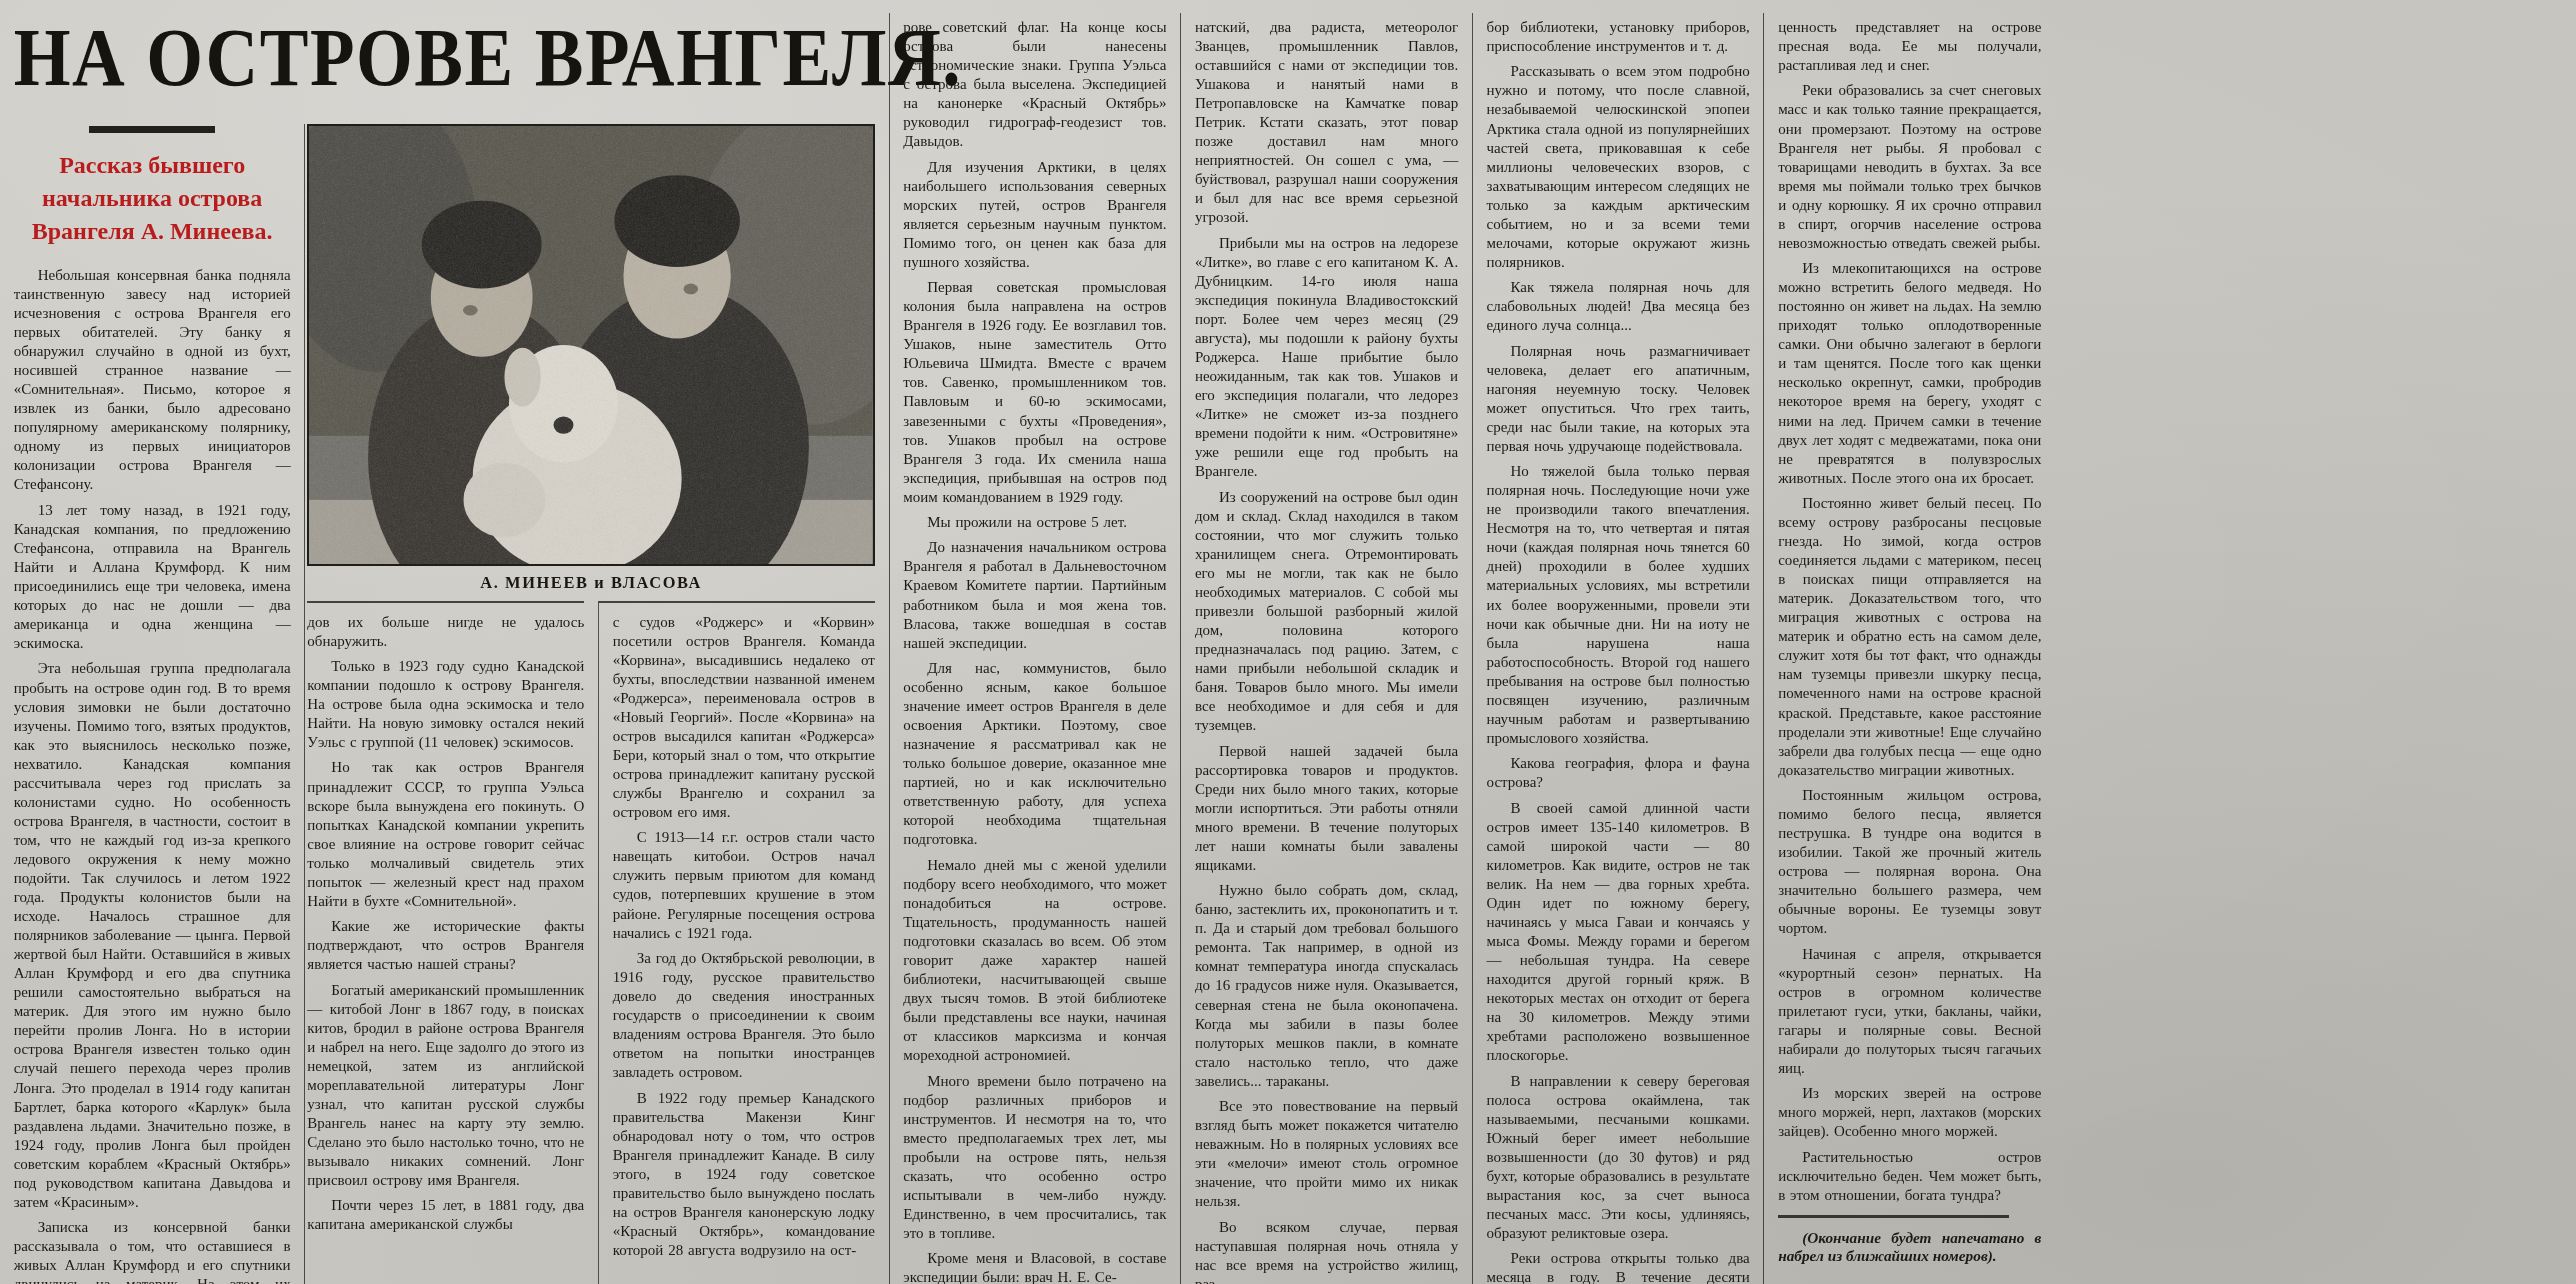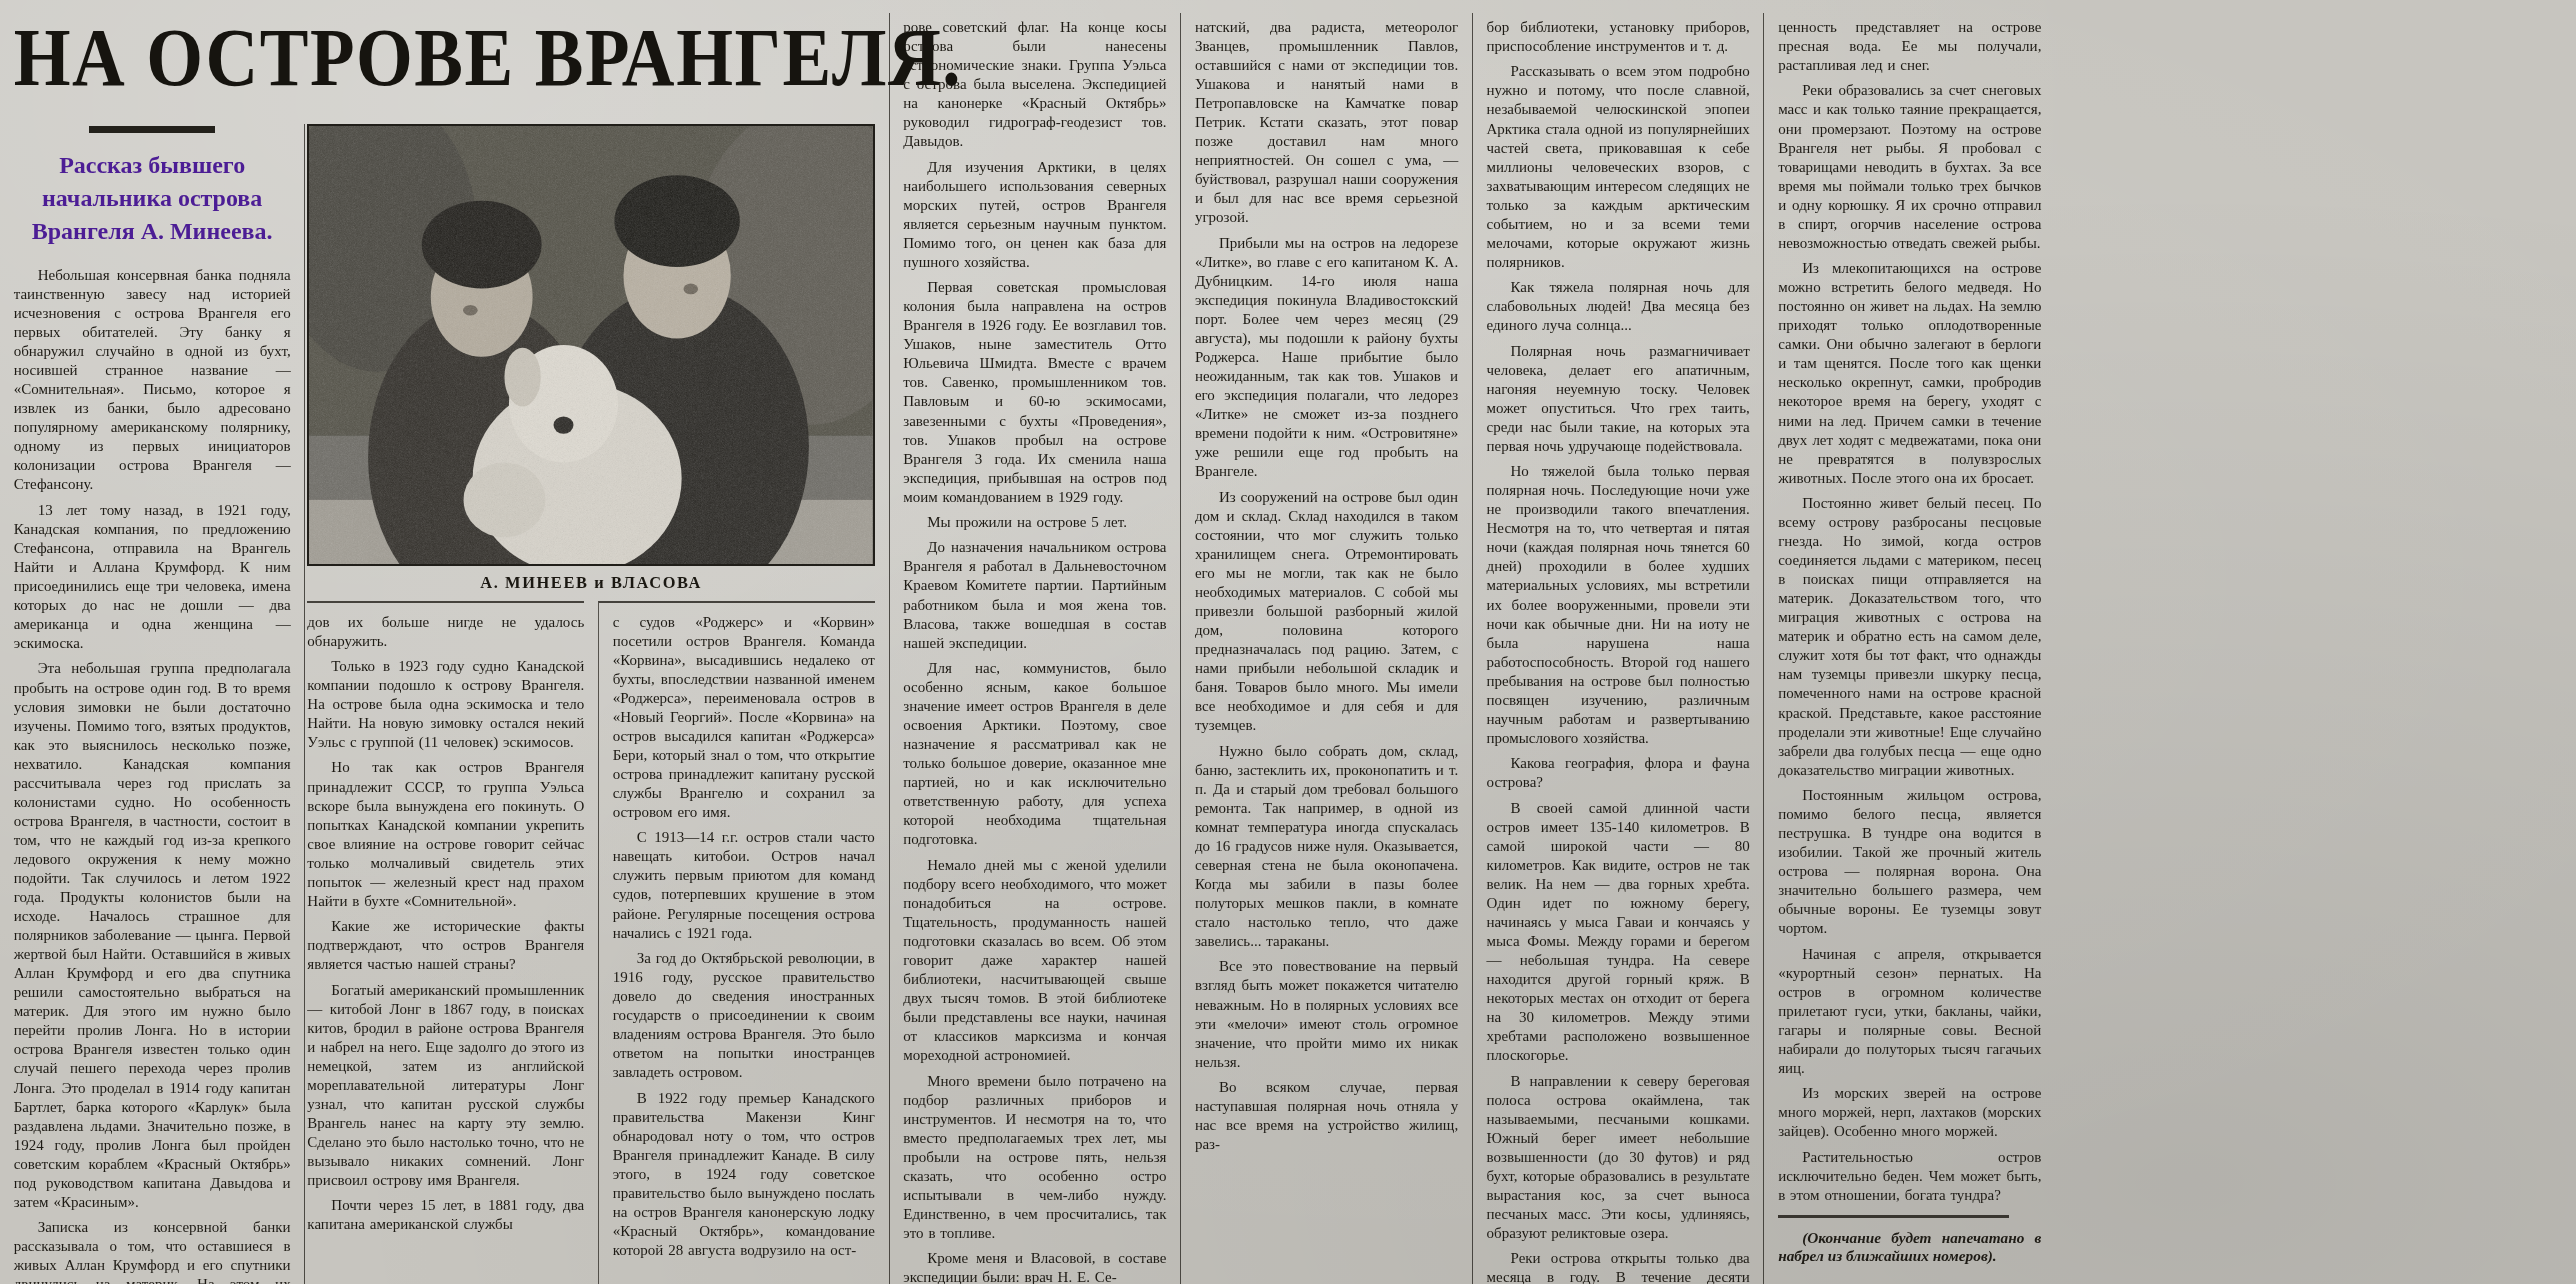--- a/index.html
+++ b/index.html
@@ -19,21 +19,21 @@
     display:grid;grid-template-columns:repeat(7,1fr);column-gap:13.7px;
   }
   .left{grid-column:1/4;display:flex;flex-direction:column;min-height:0;}
   .headline{
     margin:2.1px 0 16px;font-size:73px;font-weight:800;line-height:1.02;
     letter-spacing:1.6px;white-space:nowrap;text-align:center;color:#16140f;
     transform:scaleY(1.14);transform-origin:top center;
   }
   .left-body{display:grid;grid-template-columns:1fr 2.06fr;column-gap:13.7px;flex:1;min-height:0;margin-top:19px;}
   .deco-rule{width:126px;height:6.3px;background:#23211b;margin:2.1px auto 16px;}
-  .byline{font-size:24px;font-weight:700;text-align:center;margin:0 9.5px 18px;line-height:1.38;color:#4c1d95;}
+  .byline{font-size:24px;font-weight:700;text-align:center;margin:0 9.5px 18px;line-height:1.38;color:#b91c1c;}
   .coltext p{margin:0 0 6.3px;font-size:15px;line-height:1.27;text-align:justify;text-indent:24px;word-spacing:1.1px;}
   .coltext p.cont{text-indent:0;}
   .photo-wrap{border-left:1.6px solid rgba(34,31,25,.75);padding-left:2px;display:flex;flex-direction:column;min-height:0;}
   figure{margin:0;}
   .photo-frame{display:block;width:100%;height:442px;border:2.1px solid #201e19;box-sizing:border-box;background:#6f6d67;}
   figcaption{font-size:16.4px;font-weight:700;text-align:center;padding:6.3px 0 8.5px;letter-spacing:1.6px;color:#1b1812;}
   .below-photo{display:grid;grid-template-columns:1fr 1fr;column-gap:13.7px;flex:1;min-height:0;}
   .below-photo .coltext{border-top:2.6px solid rgba(34,31,25,.8);padding-top:9.5px;}
   .below-photo .c3{border-left:1.6px solid rgba(34,31,25,.7);padding-left:13.7px;}
   .tallcol{border-left:1.6px solid rgba(34,31,25,.75);padding-left:13.7px;padding-top:5.3px;}
@@ -117,20 +117,21 @@
       <p>До назначения начальником острова Врангеля я работал в Дальневосточном Краевом Комитете партии. Партийным работником была и моя жена тов. Власова, также вошедшая в состав нашей экспедиции.</p>
       <p>Для нас, коммунистов, было особенно ясным, какое большое значение имеет остров Врангеля в деле освоения Арктики. Поэтому, свое назначение я рассматривал как не только большое доверие, оказанное мне партией, но и как исключительно ответственную работу, для успеха которой необходима тщательная подготовка.</p>
       <p>Немало дней мы с женой уделили подбору всего необходимого, что может понадобиться на острове. Тщательность, продуманность нашей подготовки сказалась во всем. Об этом говорит даже характер нашей библиотеки, насчитывающей свыше двух тысяч томов. В этой библиотеке были представлены все науки, начиная от классиков марксизма и кончая мореходной астрономией.</p>
       <p>Много времени было потрачено на подбор различных приборов и инструментов. И несмотря на то, что вместо предполагаемых трех лет, мы пробыли на острове пять, нельзя сказать, что особенно остро испытывали в чем-либо нужду. Единственно, в чем просчитались, так это в топливе.</p>
       <p>Кроме меня и Власовой, в составе экспедиции были: врач Н. Е. Се-</p>
     </div>
   <div class="coltext tallcol">
       <p class="cont">натский, два радиста, метеоролог Званцев, промышленник Павлов, оставшийся с нами от экспедиции тов. Ушакова и нанятый нами в Петропавловске на Камчатке повар Петрик. Кстати сказать, этот повар позже доставил нам много неприятностей. Он сошел с ума, — буйствовал, разрушал наши сооружения и был для нас все время серьезной угрозой.</p>
       <p>Прибыли мы на остров на ледорезе «Литке», во главе с его капитаном К. А. Дубницким. 14-го июля наша экспедиция покинула Владивостокский порт. Более чем через месяц (29 августа), мы подошли к району бухты Роджерса. Наше прибытие было неожиданным, так как тов. Ушаков и его экспедиция полагали, что ледорез «Литке» не сможет из-за позднего времени подойти к ним. «Островитяне» уже решили еще год пробыть на Врангеле.</p>
       <p>Из сооружений на острове был один дом и склад. Склад находился в таком состоянии, что мог служить только хранилищем снега. Отремонтировать его мы не могли, так как не было необходимых материалов. С собой мы привезли большой разборный жилой дом, половина которого предназначалась под рацию. Затем, с нами прибыли небольшой складик и баня. Товаров было много. Мы имели все необходимое и для себя и для туземцев.</p>
+      <p>Первой нашей задачей была рассортировка товаров и продуктов. Среди них было много таких, которые могли испортиться. Эти работы отняли много времени. В течение полуторых лет наши комнаты были завалены ящиками.</p>
       <p>Нужно было собрать дом, склад, баню, застеклить их, проконопатить и т. п. Да и старый дом требовал большого ремонта. Так например, в одной из комнат температура иногда спускалась до 16 градусов ниже нуля. Оказывается, северная стена не была оконопачена. Когда мы забили в пазы более полуторых мешков пакли, в комнате стало настолько тепло, что даже завелись... тараканы.</p>
       <p>Все это повествование на первый взгляд быть может покажется читателю неважным. Но в полярных условиях все эти «мелочи» имеют столь огромное значение, что пройти мимо их никак нельзя.</p>
       <p>Во всяком случае, первая наступавшая полярная ночь отняла у нас все время на устройство жилищ, раз-</p>
     </div>
   <div class="coltext tallcol">
       <p class="cont">бор библиотеки, установку приборов, приспособление инструментов и т. д.</p>
       <p>Рассказывать о всем этом подробно нужно и потому, что после славной, незабываемой челюскинской эпопеи Арктика стала одной из популярнейших частей света, приковавшая к себе миллионы человеческих взоров, с захватывающим интересом следящих не только за каждым арктическим событием, но и за всеми теми мелочами, которые окружают жизнь полярников.</p>
       <p>Как тяжела полярная ночь для слабовольных людей! Два месяца без единого луча солнца...</p>
       <p>Полярная ночь размагничивает человека, делает его апатичным, нагоняя неуемную тоску. Человек может опуститься. Что грех таить, среди нас были такие, на которых эта первая ночь удручающе подействовала.</p>
       <p>Но тяжелой была только первая полярная ночь. Последующие ночи уже не производили такого впечатления. Несмотря на то, что четвертая и пятая ночи (каждая полярная ночь тянется 60 дней) проходили в более худших материальных условиях, мы встретили их более вооруженными, провели эти ночи как обычные дни. Ни на иоту не была нарушена наша работоспособность. Второй год нашего пребывания на острове был полностью посвящен изучению, различным научным работам и развертыванию промыслового хозяйства.</p>

